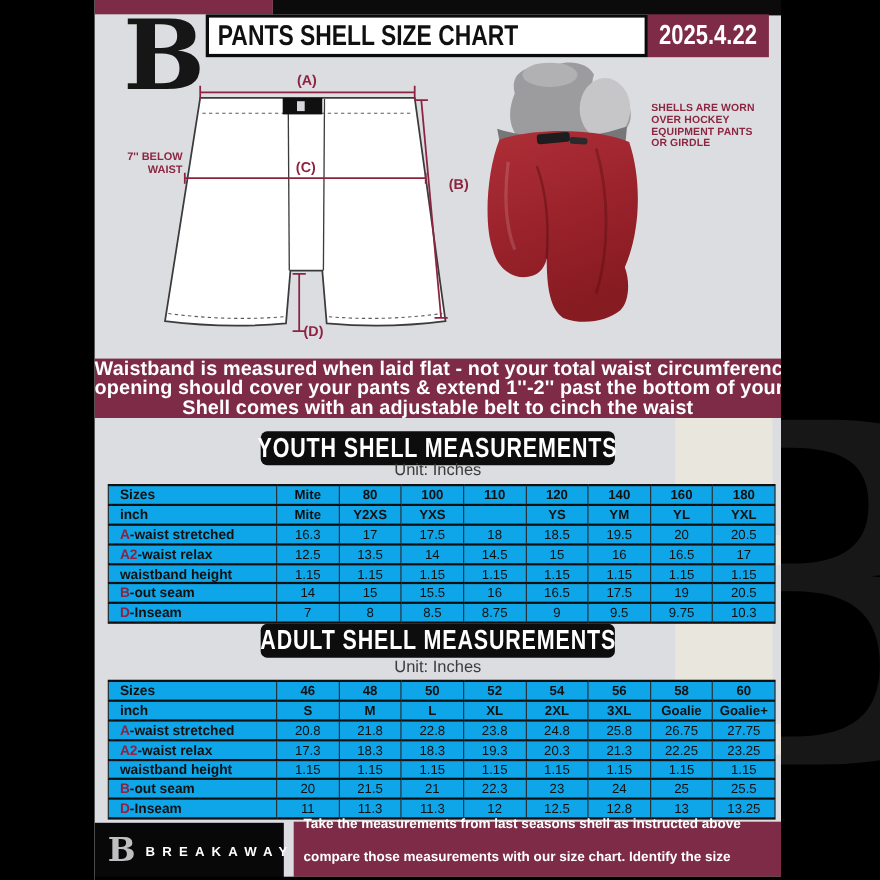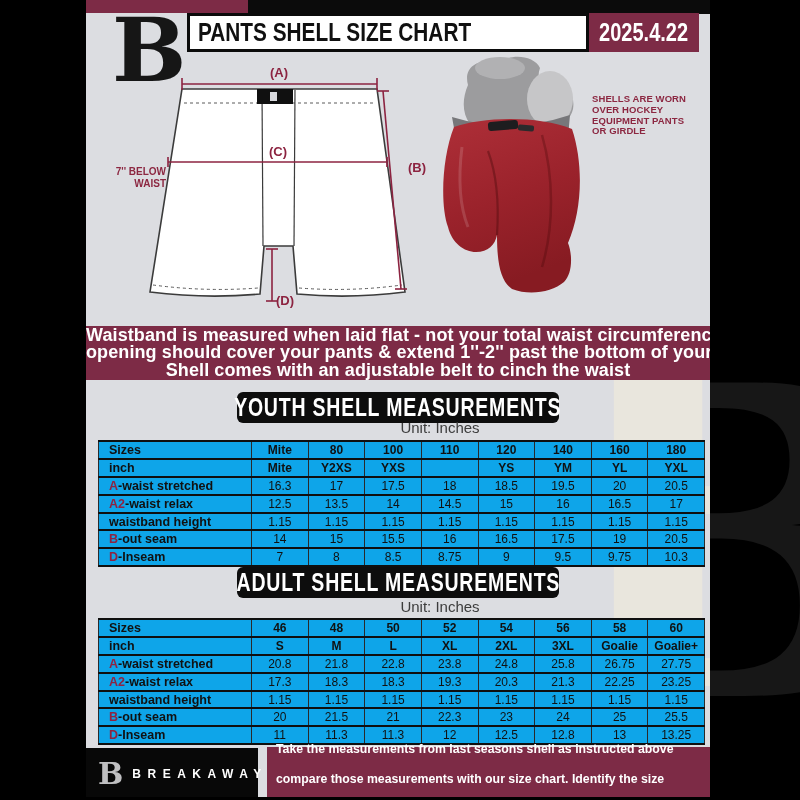--- a/index.html
+++ b/index.html
@@ -25,38 +25,38 @@
   .title-box{position:absolute;left:101px;top:13px;width:402px;height:39px;background:#fff;
              border:3px solid #0b0b0b;box-sizing:border-box;display:flex;align-items:center;
              padding-left:8px;z-index:3;}
   .title-box .cond{font-size:26px;font-weight:bold;color:#101010;}
   .date-box{position:absolute;left:503px;top:13px;width:110px;height:39px;background:#7D2B46;
             display:flex;align-items:center;justify-content:center;z-index:3;}
   .date-box .cond{font-size:25px;font-weight:bold;color:#fff;}
 
   
   .diagram{position:absolute;left:50px;top:62px;z-index:1;}
-  .below-waist{position:absolute;left:14px;top:166px;width:66px;text-align:right;font-size:10px;
+  .below-waist{position:absolute;left:14px;top:137px;width:66px;text-align:right;font-size:10px;
                font-weight:bold;color:#8C2741;line-height:11.5px;z-index:2;}
   .photo{position:absolute;left:354px;top:55px;z-index:1;}
   .photo-caption{position:absolute;left:506px;top:94px;width:116px;font-size:9.5px;font-weight:bold;
                  color:#8C2741;line-height:10.8px;letter-spacing:.1px;z-index:1;}
 
   
   .notice{position:absolute;left:0;top:326px;width:624px;height:54px;background:#7D2B46;color:#fff;
           display:flex;flex-direction:column;justify-content:center;text-align:center;
           font-size:18px;font-weight:bold;line-height:17.5px;letter-spacing:.1px;z-index:1;}
   .notice div{white-space:nowrap;}
 
   
   .section-banner{position:absolute;left:151px;width:322px;height:31px;background:#0d0d0d;
                   border-radius:6px;color:#fff;display:flex;align-items:center;justify-content:center;z-index:1;}
   .section-banner .cond{font-size:25px;font-weight:bold;letter-spacing:1px;transform:scaleX(.78);}
   #youth-banner{top:392px;} #adult-banner{top:567px;}
-  .unit{position:absolute;left:0;width:624px;text-align:center;font-size:15px;color:#3c3c3c;z-index:1;padding-left:42px;}
+  .unit{position:absolute;left:0;width:624px;text-align:center;font-size:15px;color:#3c3c3c;z-index:1;}
   #youth-unit{top:419px;} #adult-unit{top:598px;}
 
   
   .size-table{position:absolute;left:12px;width:607px;border-collapse:collapse;table-layout:fixed;
               background:#0ea5e9;z-index:1;font-size:12px;}
   #youth-table{top:440px;} #adult-table{top:618px;}
   .size-table td{border:1px solid #2a2a2a;border-top:2px solid #0f0f0f;border-bottom:2px solid #0f0f0f;
                  text-align:center;height:15.9px;padding:0 2px;color:#111;overflow:hidden;}
   .size-table td.lbl{width:140px;text-align:left;padding-left:10px;font-weight:bold;font-size:12.5px;}
   .size-table tr.header td{font-weight:bold;}

